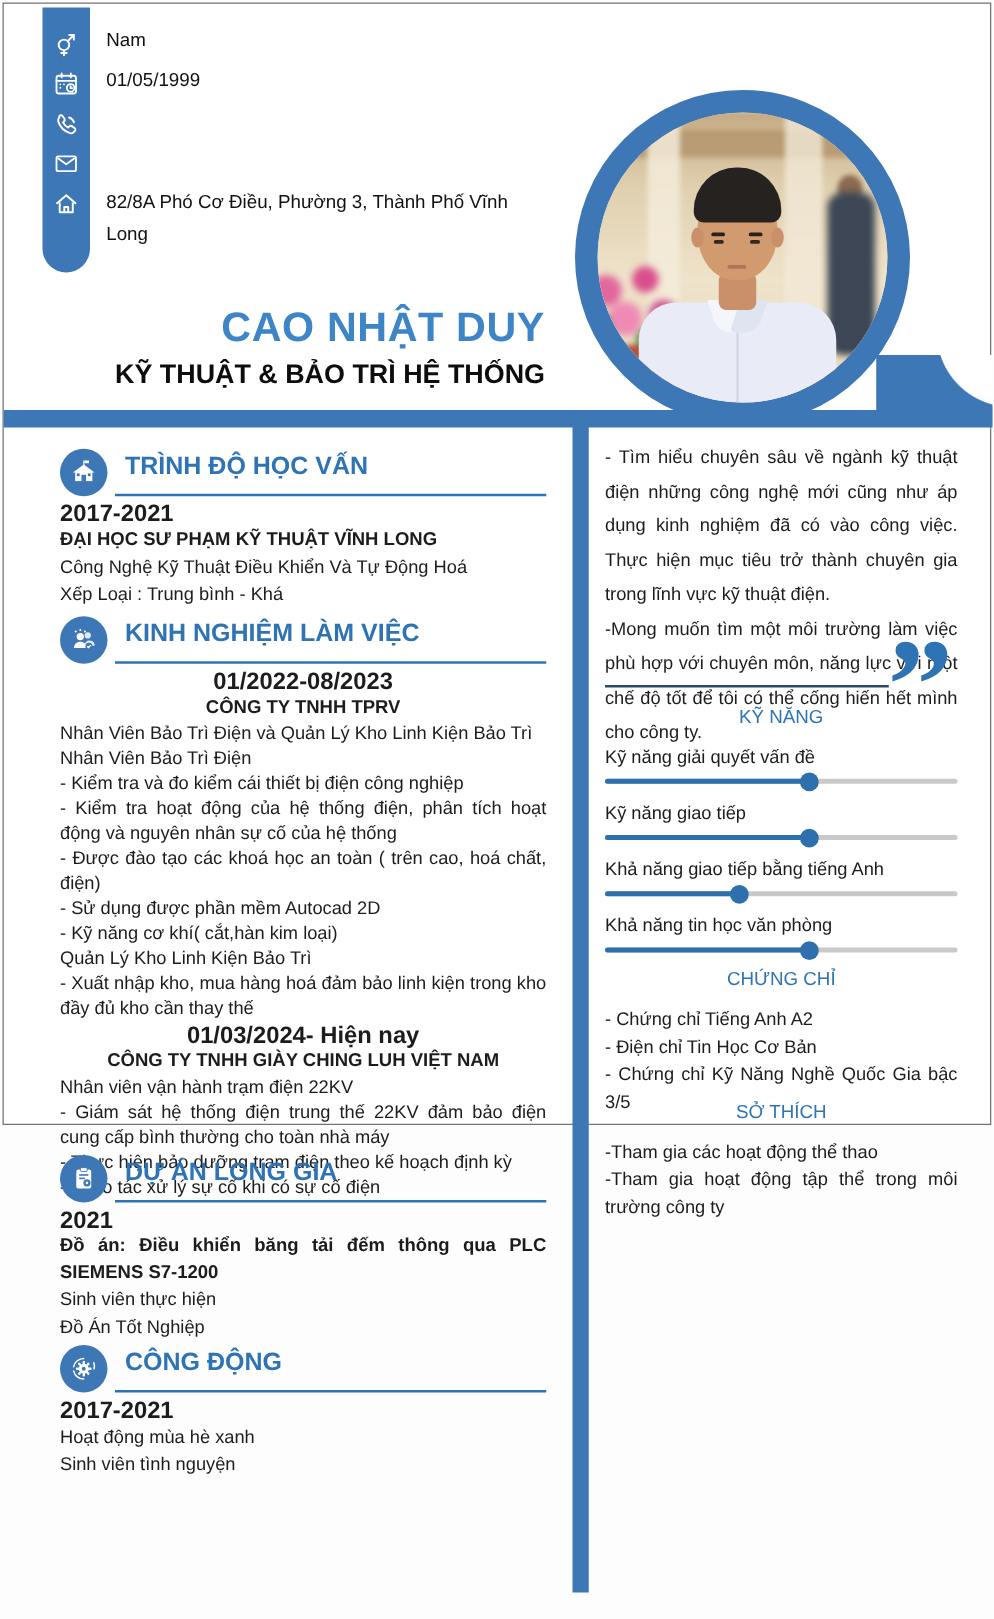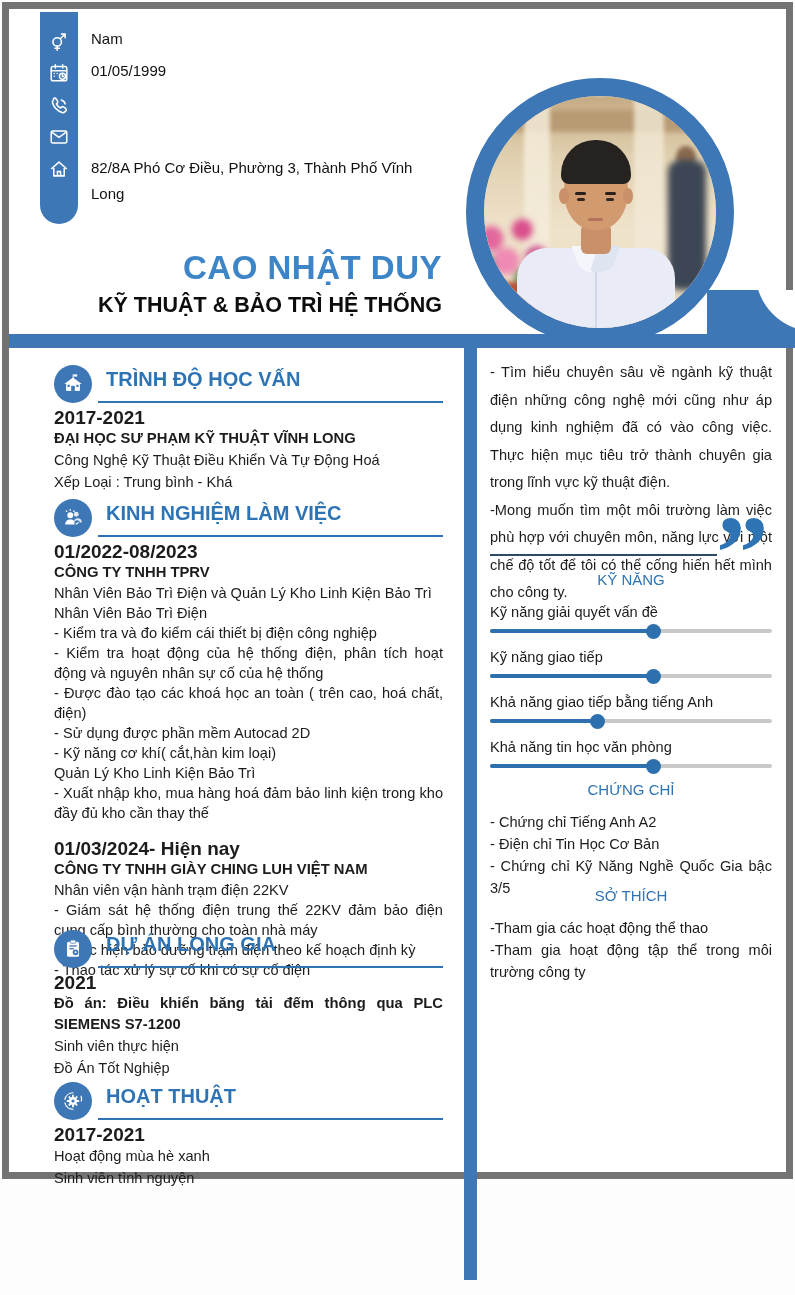--- a/index.html
+++ b/index.html
@@ -6,21 +6,21 @@
     --accent:#3d77b6;
     --accent2:#2e74b5;
     --name:#3d85c6;
     --fill:#2e6fad;
     --track:#c9c9c9;
     --ink:#1c1c1c;
   }
   *{margin:0;padding:0;box-sizing:border-box;}
   body{background:#fdfdfd;font-family:"Liberation Sans","DejaVu Sans",sans-serif;color:var(--ink);}
   .canvas{position:relative;width:795px;height:1295px;overflow:hidden;background:#fdfdfd;}
-  .page{position:absolute;left:2px;top:2px;width:791px;height:1177px;background:#fff;border:7px solid #737373;}
+  .page{position:absolute;left:2px;top:2px;width:791px;height:898px;background:#fff;border:1px solid #737373;}
 
   
   .rail{position:absolute;left:31px;top:3px;width:38px;height:212px;background:var(--accent);
         border-radius:0 0 19px 19px;}
   .rail .ric{position:absolute;left:8px;width:22px;height:22px;}
   .contact-val{position:absolute;left:82px;font-size:15px;color:#111;}
   .c-address{width:345px;line-height:26px;}
   .name{position:absolute;left:60px;top:240px;width:373px;text-align:right;
         font-size:33px;font-weight:bold;color:var(--name);letter-spacing:.5px;}
   .role{position:absolute;left:60px;top:284px;width:373px;text-align:right;
@@ -69,22 +69,22 @@
   .sec-head{position:relative;height:44px;}
   .sec-icon{position:absolute;left:0;top:4px;width:38px;height:38px;border-radius:50%;
             background:var(--accent);display:flex;align-items:center;justify-content:center;}
   .sec-title{position:absolute;left:52px;top:7px;font-size:20px;font-weight:bold;color:var(--accent2);}
   .sec-line{position:absolute;left:44px;right:0;top:40px;height:2px;background:var(--accent2);}
   .entry{margin-top:2px;}
   .dt{font-weight:bold;font-size:19px;line-height:21px;}
   .org{font-weight:bold;font-size:14.8px;line-height:21px;text-align:justify;}
   .line{font-size:14.6px;line-height:22px;text-align:justify;}
   .exp .line{line-height:20px;}
-  .exp .dt,.exp .org{line-height:21px;}
-  .entry+.entry{margin-top:15px;}
+  .exp .dt,.exp .org{line-height:21px;text-align:center;}
+  .entry+.entry{margin-top:1px;}
 
   
   .rblock{position:absolute;left:481px;width:282px;}
   .objective p{font-size:14.6px;line-height:27.5px;text-align:justify;}
   .obj-sep{position:absolute;left:481px;top:545px;width:227px;height:2px;background:#2d4a68;}
   .quote{position:absolute;left:707px;top:492px;font-family:"Liberation Serif","DejaVu Serif",serif;
          font-size:105px;line-height:1;font-weight:bold;color:var(--accent2);}
   .r-head{text-align:center;font-size:15px;font-weight:normal;color:var(--accent2);}
   .skill-row{margin-top:15px;}
   .s-label{font-size:14.6px;line-height:18px;}
@@ -274,21 +274,21 @@
                 <rect x="15.8" y="11" width="3" height="2" rx=".6"></rect>
                 <rect x="7" y="7" width="2.6" height="2" rx=".6" transform="rotate(45 8.3 8)"></rect>
                 <rect x="14.4" y="15" width="2.6" height="2" rx=".6" transform="rotate(45 15.7 16)"></rect>
                 <rect x="14.4" y="7" width="2.6" height="2" rx=".6" transform="rotate(-45 15.7 8)"></rect>
                 <rect x="7" y="15" width="2.6" height="2" rx=".6" transform="rotate(-45 8.3 16)"></rect>
               </g>
               <circle cx="12" cy="12" r="1.7" fill="#3d77b6"></circle>
               <path d="M3.2 10.2A9 9 0 0 1 12 3m8.8 3.8A9 9 0 0 1 21 12m-9 9a9 9 0 0 1-8.8-7" stroke="#fff" stroke-width="1.3" fill="none" stroke-linecap="round"></path>
             </svg>
       </span>
-      <span class="sec-title">HOẠT THUẬT</span>
+      <span class="sec-title">CÔNG ĐỘNG</span>
       <span class="sec-line"></span>
     </div>
     <div class="entry">
       <div class="dt">2017-2021</div>
       <div class="line">Hoạt động mùa hè xanh</div>
       <div class="line">Sinh viên tình nguyện</div>
     </div>
   </div>
 
   <div class="rblock objective" style="top:350px">

